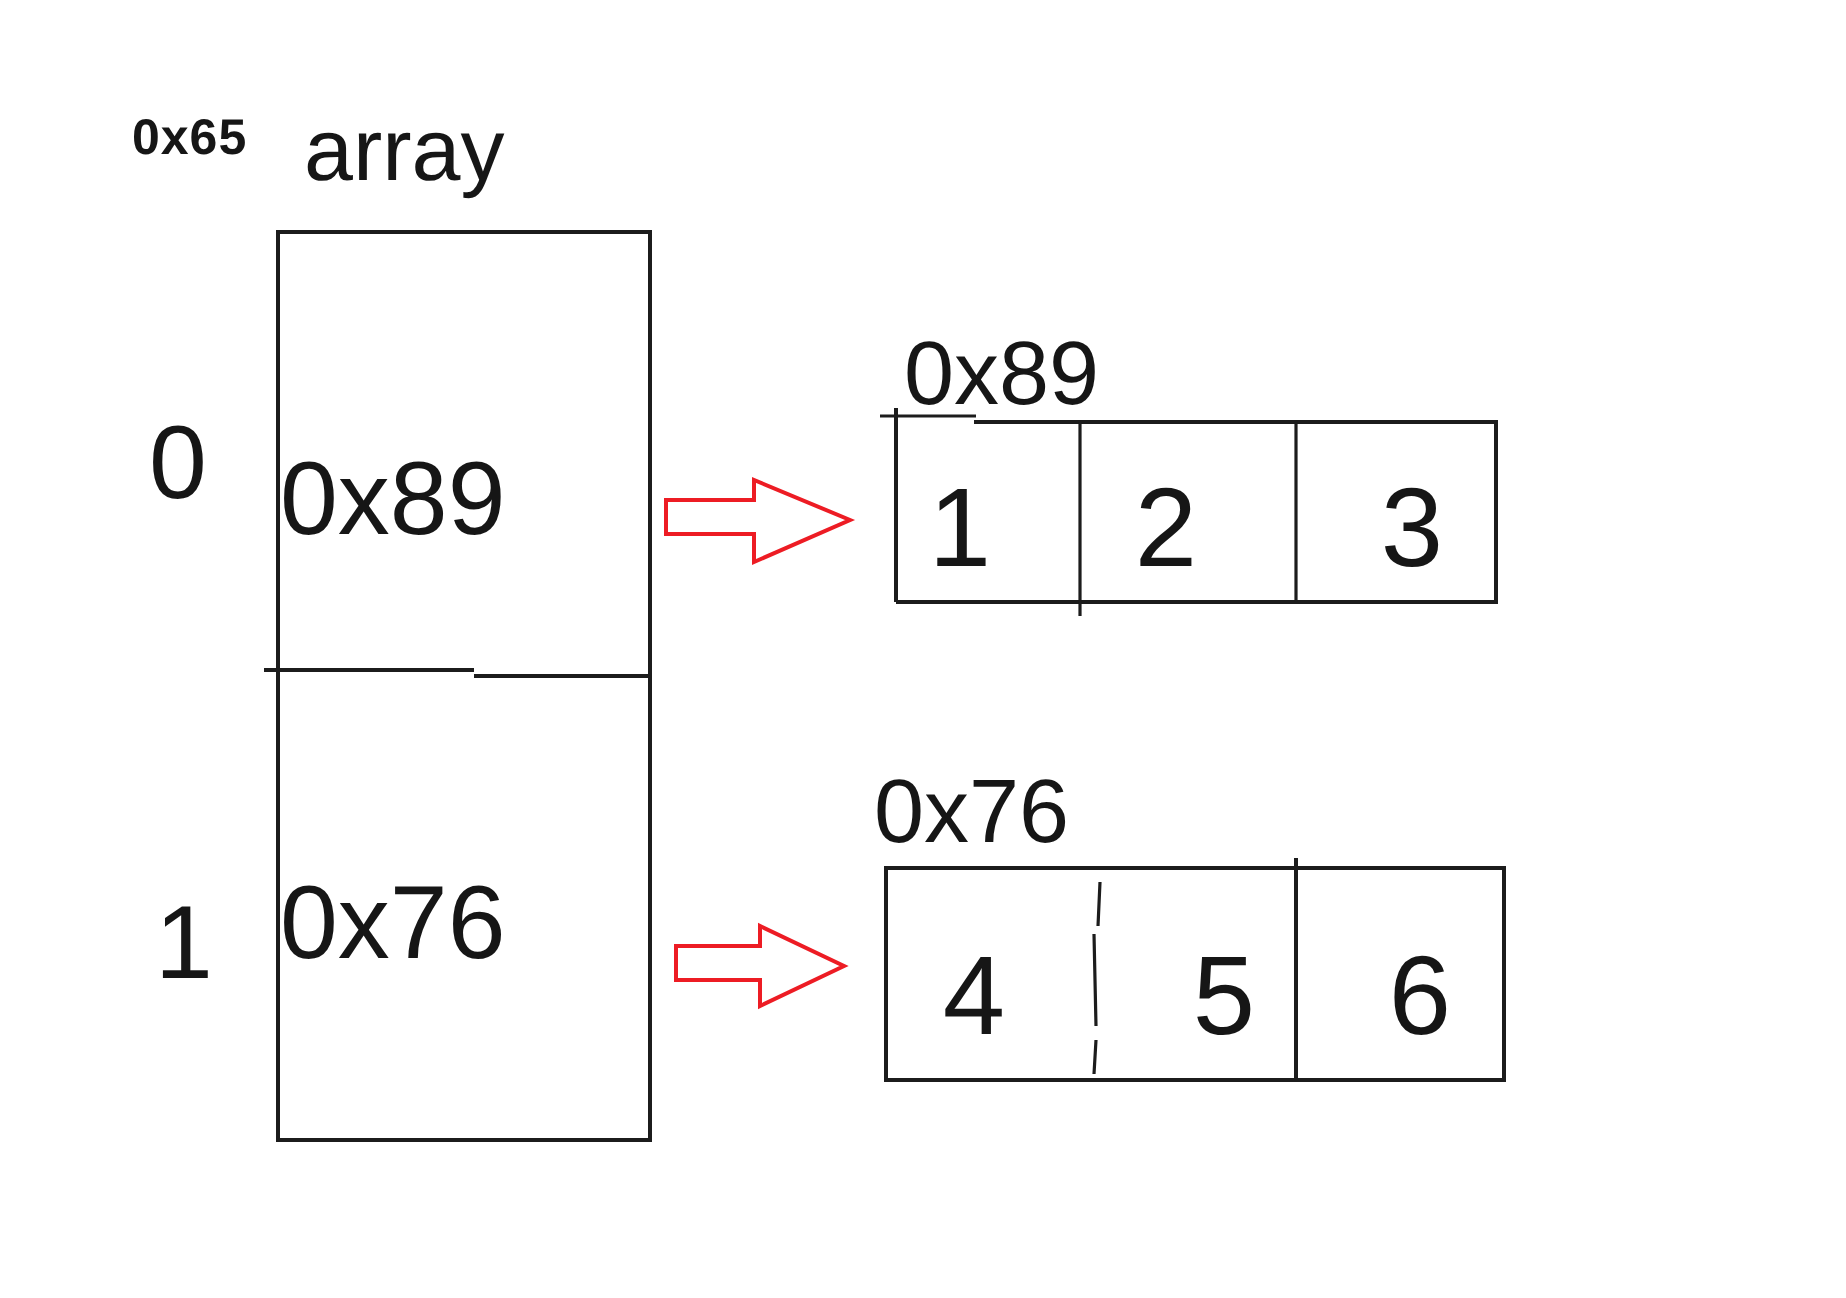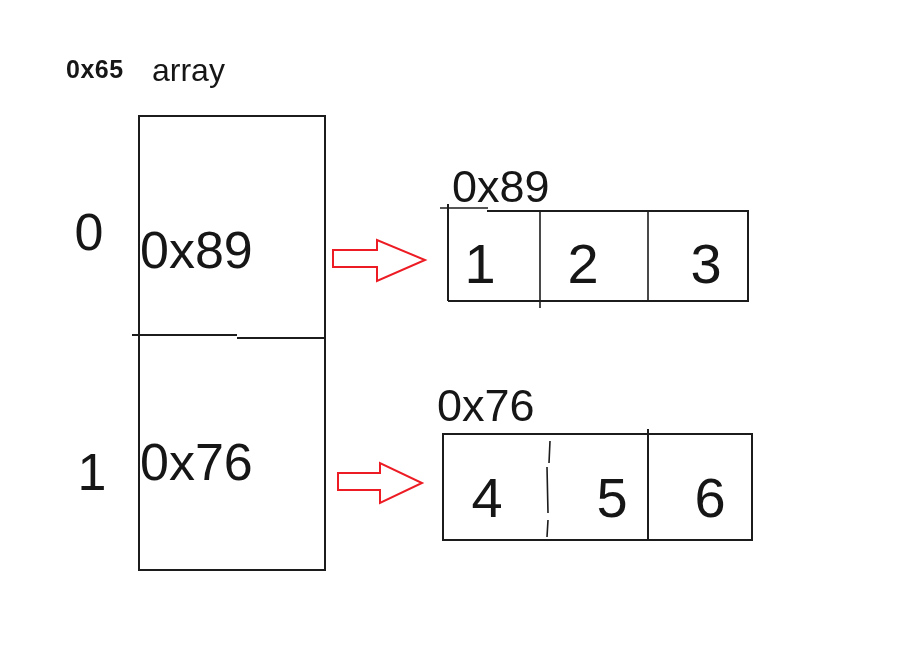--- a/index.html
+++ b/index.html
@@ -20,21 +20,21 @@
   .stroke{stroke:var(--line);fill:none;stroke-width:2;stroke-linecap:butt;}
   .stroke-thin{stroke:var(--line);fill:none;stroke-width:1.6;}
   .arrow{stroke:var(--arrow);fill:var(--background);stroke-width:2;stroke-linejoin:miter;}
   .t{
     position:absolute;
     color:var(--text);
     line-height:1;
     white-space:nowrap;
   }
   .addr65{left:66px;top:57px;font-size:25px;font-weight:700;letter-spacing:0.5px;}
-  .title{left:152px;top:54px;font-size:32px;}
+  .title{left:152px;top:54px;font-size:44px;}
   .idx{font-size:52px;width:30px;text-align:center;}
   .idx0{left:74px;top:206px;}
   .idx1{left:77px;top:446px;}
   .pcell{font-size:52px;}
   .pcell0{left:140px;top:224px;}
   .pcell1{left:140px;top:436px;}
   .raddr{font-size:45px;}
   .raddr0{left:452px;top:164px;}
   .raddr1{left:437px;top:383px;}
   .num{font-size:56px;width:44px;text-align:center;}

